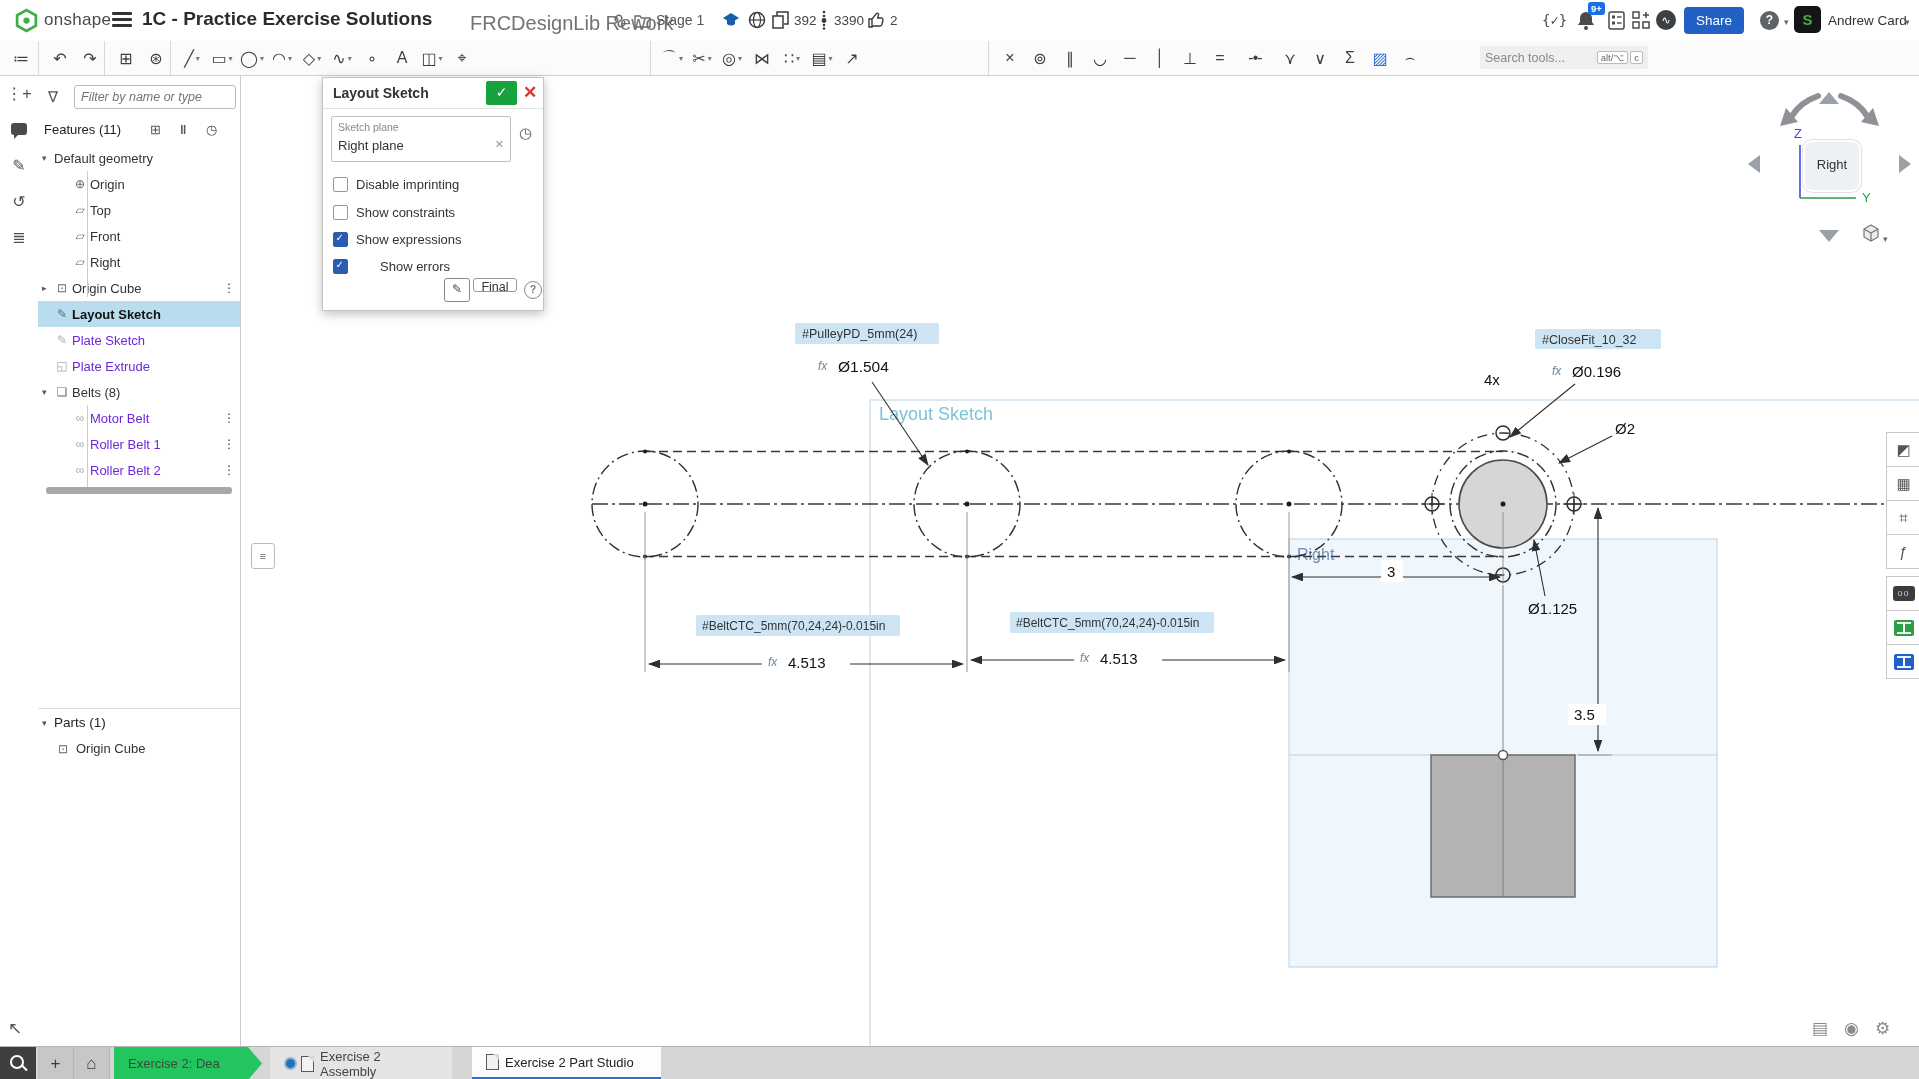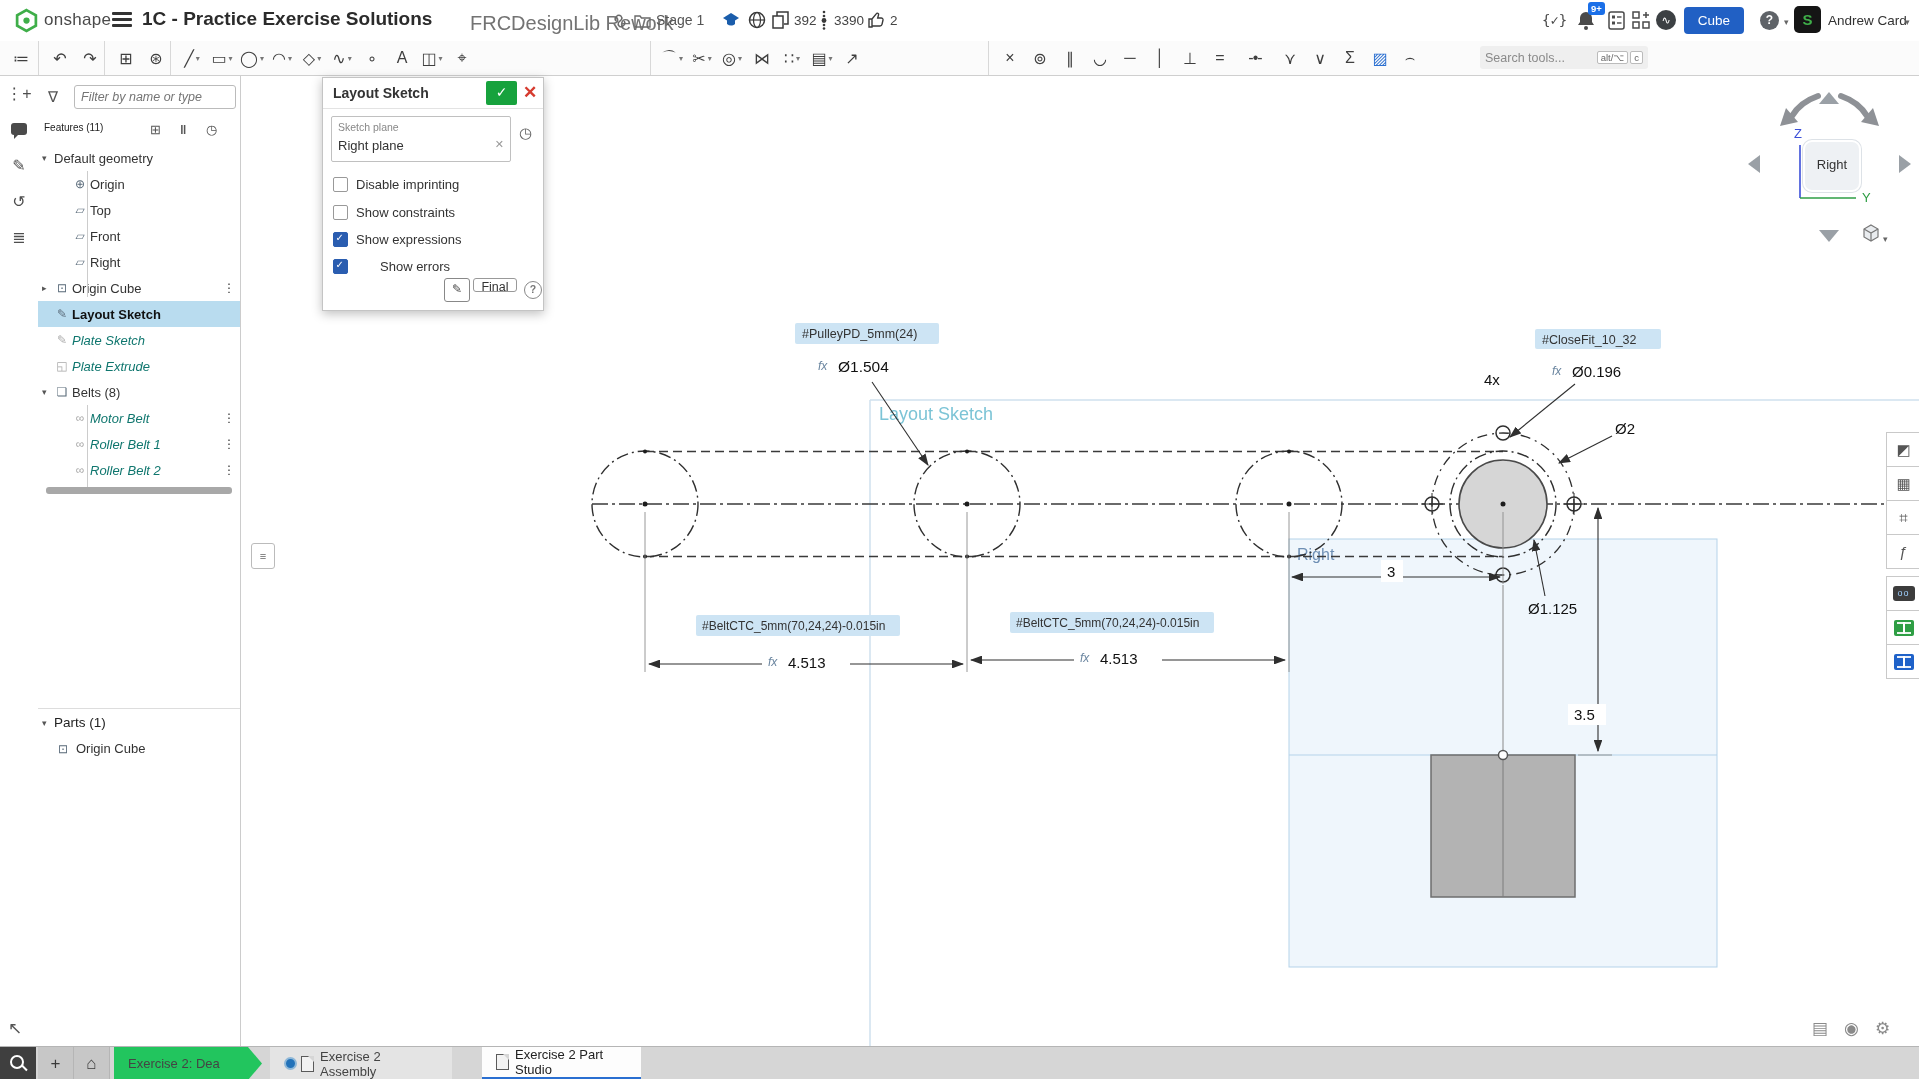--- a/index.html
+++ b/index.html
@@ -54,32 +54,32 @@
     border-top-color:#4a4a4a;border-left-color:#4a4a4a;}
   #cursor-float{position:absolute;left:8px;top:1018px;font-size:17px;color:#555;z-index:26;}
   
   #features-panel{position:absolute;left:38px;top:75px;width:202px;height:971px;background:#fff;
     border-right:1px solid #ccc;z-index:25;}
   #filter-row{position:absolute;left:0;top:8px;width:202px;height:30px;}
   #filter-funnel{position:absolute;left:10px;top:5px;color:#555;font-size:15px;}
   #filter-input{position:absolute;left:36px;top:2px;width:148px;height:22px;border:1px solid #bbb;
     border-radius:3px;font-family:inherit;font-size:12.5px;font-style:italic;color:#555;padding:0 6px;}
   #features-header{position:absolute;left:0;top:44px;width:202px;height:24px;}
-  #features-header .hl{position:absolute;left:6px;top:3px;font-size:10px;color:#222;}
+  #features-header .hl{position:absolute;left:6px;top:3px;font-size:13px;color:#222;}
   .hdr-ico{position:absolute;top:3px;font-size:13px;color:#555;cursor:pointer;}
   #tree{position:absolute;left:0;top:70px;width:202px;}
   .trow{height:26px;display:flex;align-items:center;padding-left:4px;font-size:13px;color:#333;cursor:pointer;}
   .trow .chev{width:12px;font-size:9px;color:#555;}
   .trow .tico{width:16px;font-size:12px;color:#5a6b7a;text-align:center;margin-right:2px;}
   .trow .lbl{white-space:nowrap;}
   .trow .kebab{margin-left:auto;margin-right:6px;color:#333;font-size:12px;letter-spacing:-1px;}
   .trow.lvl1{padding-left:22px;}
   .trow.selected{background:#b9dcef;}
   .trow.selected .lbl{font-weight:700;color:#111;}
-  .trow.suppressed .lbl{font-style:italic;color:#0f766e;}
+  .trow.suppressed .lbl{color:#6d28d9;}
   .trow.suppressed .tico{color:#aaa;}
   #tree-guide1{position:absolute;left:49px;top:96px;width:1px;height:126px;background:#ccc;}
   #tree-guide2{position:absolute;left:49px;top:330px;width:1px;height:82px;background:#ccc;}
   #tree-scrollbar{position:absolute;left:8px;top:412px;width:186px;height:7px;background:#a8a8a8;border-radius:3px;}
   #parts-sep{position:absolute;left:0;top:633px;width:202px;border-top:1px solid #ddd;}
   #parts-header{position:absolute;left:4px;top:640px;font-size:13.5px;color:#222;display:flex;align-items:center;}
   #parts-header .chev{width:12px;font-size:9px;color:#555;}
   #parts-row{position:absolute;left:20px;top:666px;font-size:13px;color:#333;display:flex;align-items:center;}
   #parts-row .tico{width:16px;font-size:12px;color:#5a6b7a;margin-right:2px;}
   #panel-handle{position:absolute;left:251px;top:543px;width:22px;height:24px;border:1px solid #bbb;
@@ -138,21 +138,21 @@
   #bb-search{position:absolute;left:0;top:0;width:36px;height:33px;background:#3f3f3f;cursor:pointer;}
   #bb-search .lens{position:absolute;left:10px;top:8px;width:10px;height:10px;border:2px solid #fff;border-radius:50%;}
   #bb-search .hdl{position:absolute;left:21px;top:20px;width:7px;height:2px;background:#fff;transform:rotate(45deg);}
   .bb-btn{position:absolute;top:0;width:35px;height:33px;background:#c7c7c7;border-right:1px solid #b5b5b5;
     text-align:center;line-height:33px;font-size:17px;color:#3a3a3a;cursor:pointer;}
   .doc-tab{position:absolute;top:0;height:33px;display:flex;align-items:center;font-size:13px;color:#444;
     cursor:pointer;padding:0 14px;box-sizing:border-box;}
   #tab1{left:114px;width:148px;background:#22c55e;
     clip-path:polygon(0 0,calc(100% - 14px) 0,100% 50%,calc(100% - 14px) 100%,0 100%);}
   #tab2{left:270px;width:182px;background:#e4e4e4;}
-  #tab3{left:482px;width:159px;background:#fdfdfd;border-bottom:3px solid #2a6fd1;color:#222;}
+  #tab3{left:472px;width:189px;background:#fdfdfd;border-bottom:3px solid #2a6fd1;color:#222;}
   .tab-circle{width:13px;height:13px;border-radius:50%;background:#2272b9;border:2px solid #8fb8d8;
     box-sizing:border-box;margin-right:4px;flex:none;}
   .page-ico{width:11px;height:14px;border:1.5px solid #5a5a5a;background:#f2f2f2;margin-right:6px;flex:none;position:relative;}
   .page-ico::after{content:"";position:absolute;right:-1px;top:-1px;border:3px solid transparent;
     border-top-color:#d6d6d6;border-right-color:#d6d6d6;}
   svg text{font-family:"Liberation Sans",sans-serif;}
 </style>
 </head>
 <body>
 
@@ -352,21 +352,21 @@
     <rect x="4" y="10.5" width="3" height="3" fill="#4a4a4a"></rect>
       <line x1="9" y1="12" x2="13.5" y2="12" stroke="#4a4a4a" stroke-width="1.4"></line>
   </svg>
   <svg class="abs" style="left:1632px;top:11px" width="19" height="19" viewBox="0 0 19 19">
     <rect x="1" y="1" width="6" height="6" fill="none" stroke="#4a4a4a" stroke-width="1.5"></rect>
     <rect x="1" y="11" width="6" height="6" fill="none" stroke="#4a4a4a" stroke-width="1.5"></rect>
     <rect x="11" y="11" width="6" height="6" fill="none" stroke="#4a4a4a" stroke-width="1.5"></rect>
     <path d="M14 1 v6 M11 4 h6" stroke="#4a4a4a" stroke-width="1.5"></path>
   </svg>
   <div id="feedback-circle">∿</div>
-  <button id="share-btn">Cube</button>
+  <button id="share-btn">Share</button>
   <div id="help-circle">?</div>
   <span class="abs caret" style="left:1784px;top:17px">▾</span>
   <div id="avatar">S</div>
   <span id="user-name">Andrew Card</span>
   <span class="abs caret" style="left:1905px;top:17px">▾</span>
 </div>
 
 <div id="toolbar">
   <div class="tgroup" style="left:6px">
     <span class="tbi">

